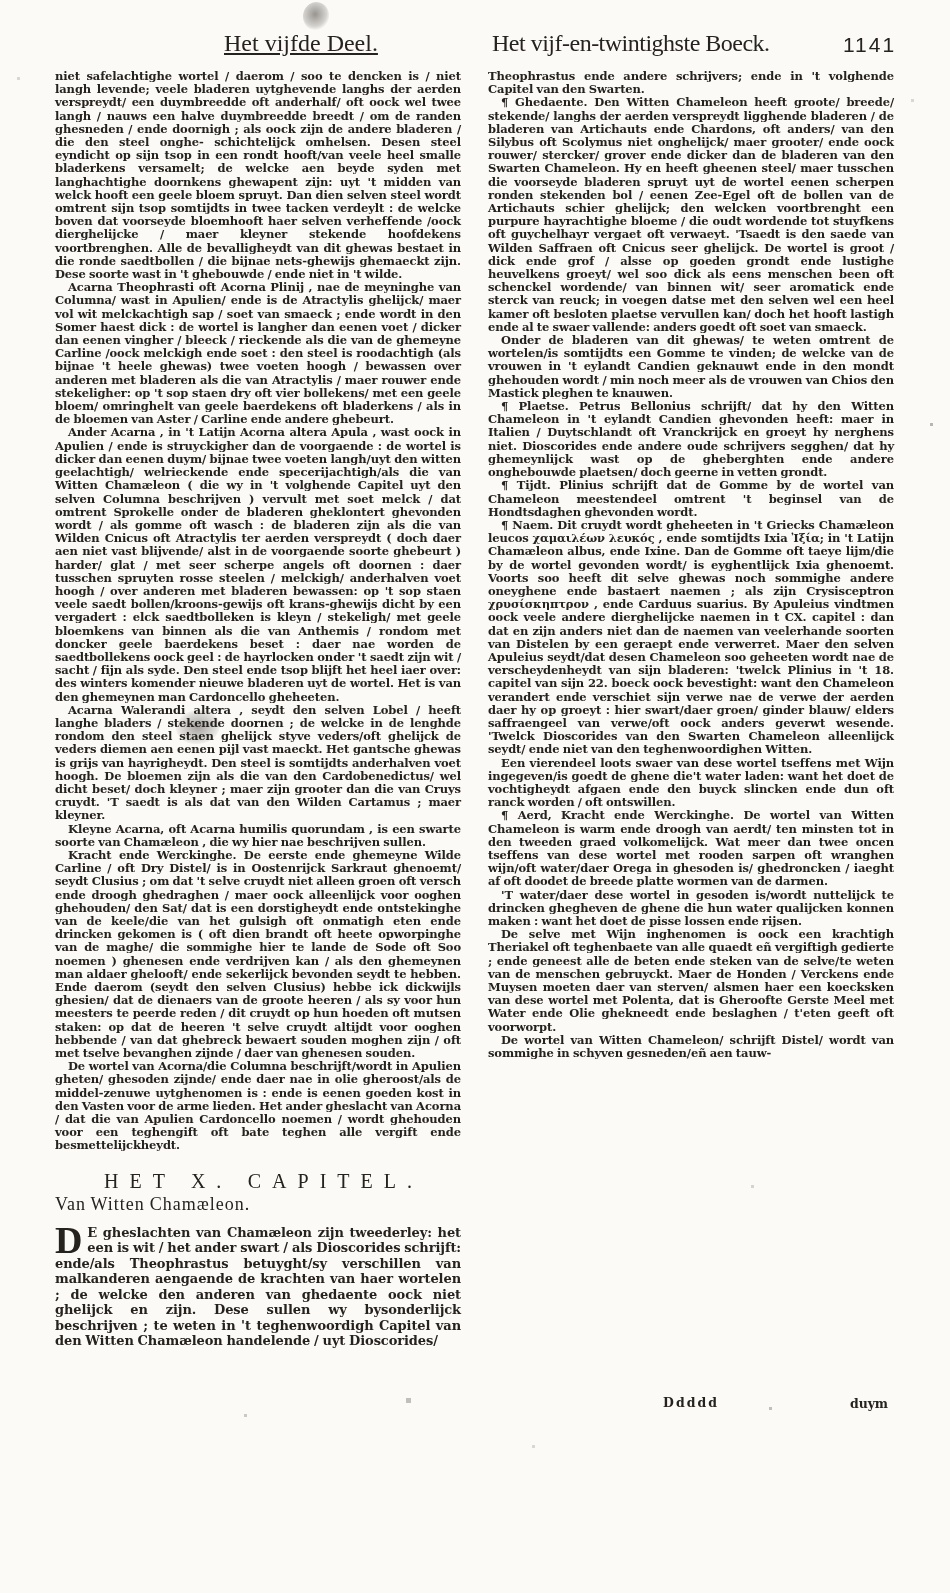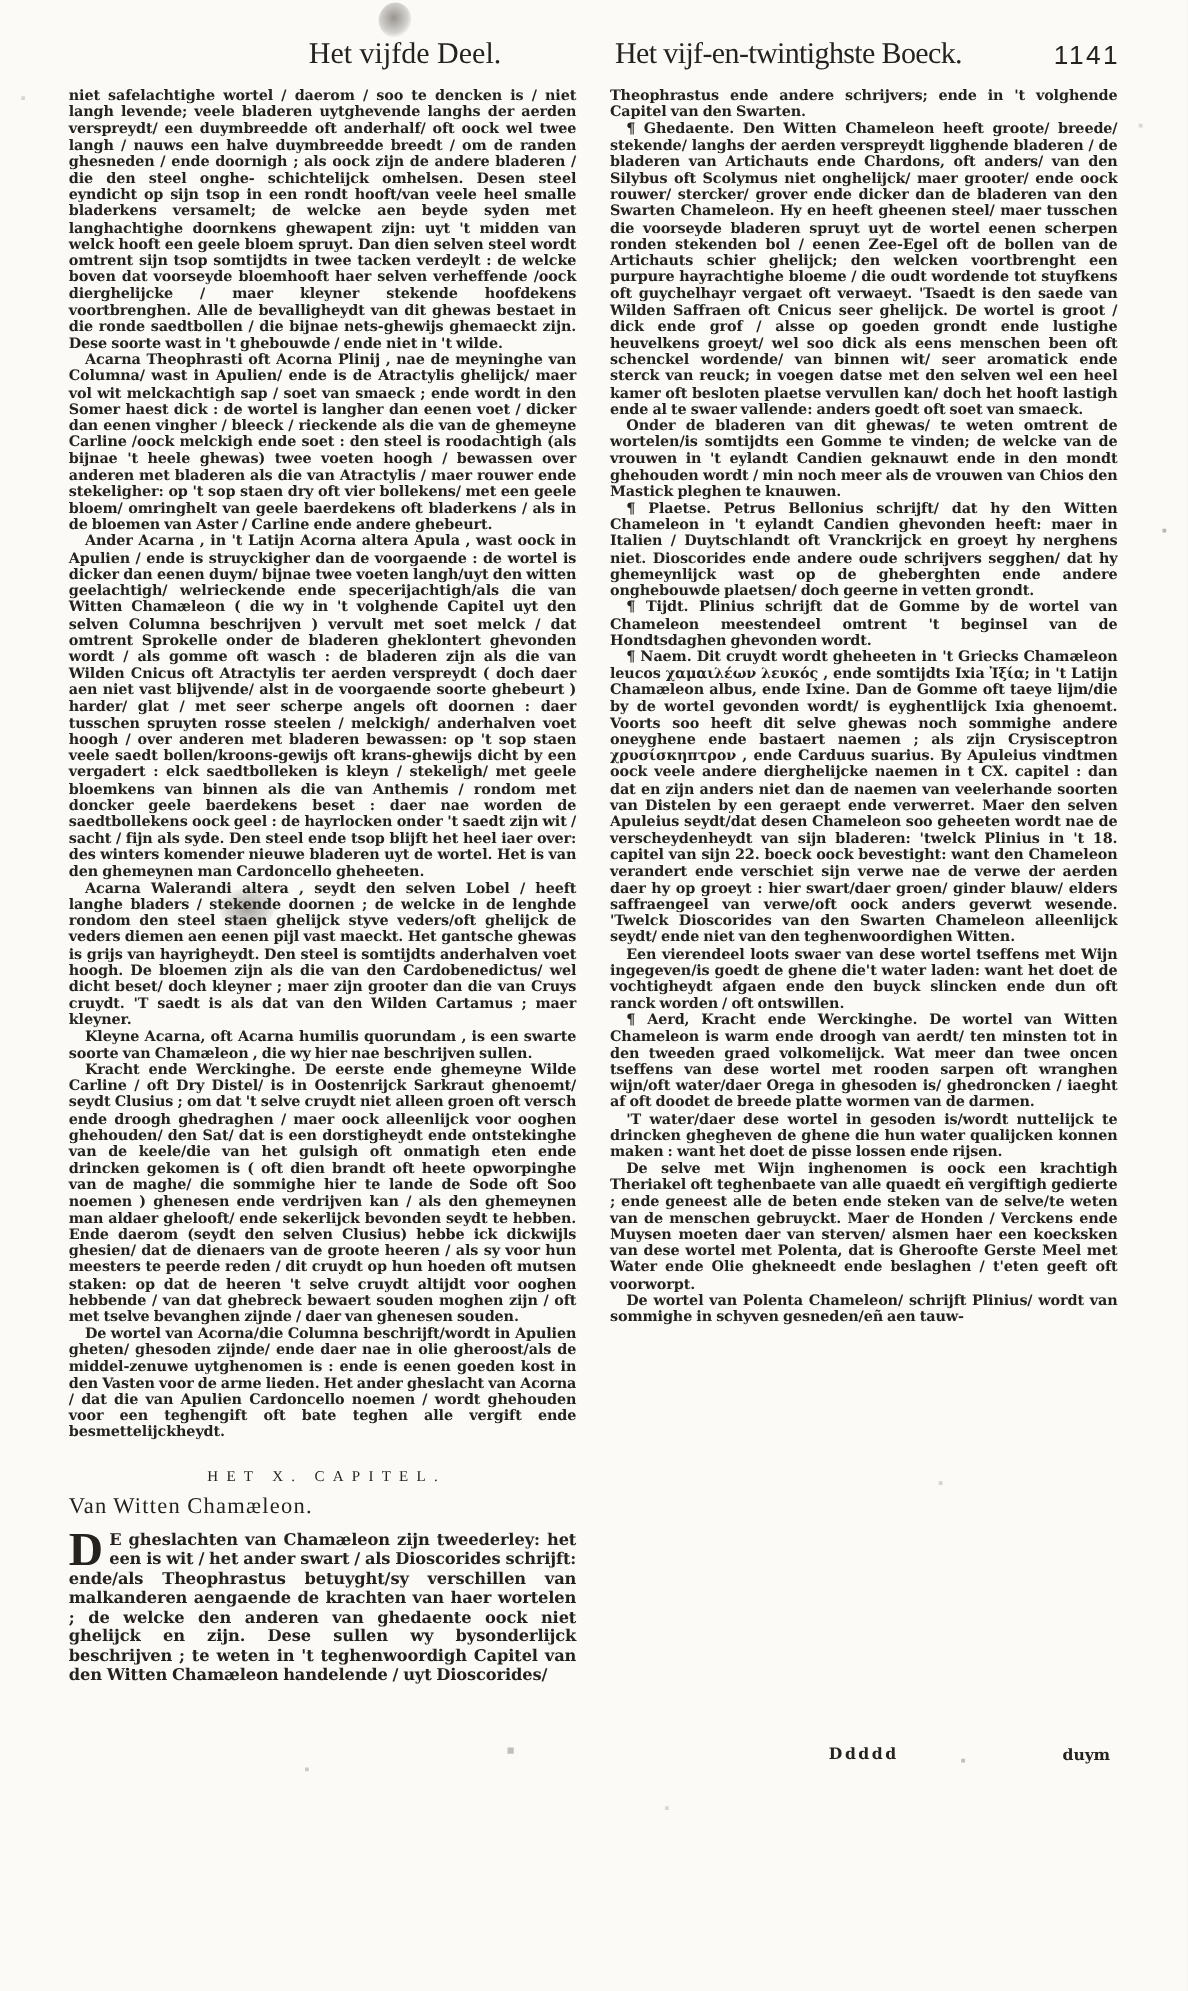--- a/index.html
+++ b/index.html
@@ -14,21 +14,21 @@
     background:#fbfaf7;
     overflow:hidden;
     color:#26221e;
   }
   
   .htitle{
     position:absolute;top:30px;
     font-family:"Liberation Serif",serif;
     font-size:24px;color:#26221f;white-space:nowrap;
   }
-  .htitle.left{left:224px;width:200px;text-align:center;}
+  .htitle.left{left:224px;width:200px;text-align:left;text-decoration:underline;}
   .htitle.right{left:492px;width:340px;text-align:left;letter-spacing:-0.5px;}
   .pagenum{
     position:absolute;top:33px;left:843px;width:52px;
     font-family:Liberation Sans, sans-serif;
     font-size:21px;letter-spacing:2px;text-align:center;
   }
   
   .col{
     position:absolute;top:70px;width:406px;
     font-family:"DejaVu Serif",serif;font-weight:bold;
@@ -37,21 +37,21 @@
     letter-spacing:-0.1px;word-spacing:-0.6px;
   }
   .col-left{left:55px;}
   .col-right{left:488px;height:1380px;}
   .col p{margin:0;text-indent:13px;}
   .col p.cont{text-indent:0;}
   
   .chapter{
     margin:22px 0 10px;text-align:center;
     font-family:"Liberation Serif",serif;font-weight:normal;
-    font-size:12px;letter-spacing:0.55em;text-indent:0.55em;
+    font-size:20px;letter-spacing:0.55em;text-indent:0.55em;
     white-space:nowrap;
   }
   .chapter-sub{
     margin:0 0 14px;text-align:left;
     font-family:"Liberation Serif",serif;font-weight:normal;
     font-size:18px;letter-spacing:1px;
   }
   .chapter-open{font-size:13px;line-height:15.4px;}
   .dropcap{
     float:left;
@@ -127,21 +127,21 @@
     <p class="cont">Theophrastus ende andere schrijvers; ende in 't volghende Capitel van den Swarten.</p>
     <p>¶ Ghedaente. Den Witten Chameleon heeft groote/ breede/ stekende/ langhs der aerden verspreydt ligghende bladeren / de bladeren van Artichauts ende Chardons, oft anders/ van den Silybus oft Scolymus niet onghelijck/ maer grooter/ ende oock rouwer/ stercker/ grover ende dicker dan de bladeren van den Swarten Chameleon. Hy en heeft gheenen steel/ maer tusschen die voorseyde bladeren spruyt uyt de wortel eenen scherpen ronden stekenden bol / eenen Zee-Egel oft de bollen van de Artichauts schier ghelijck; den welcken voortbrenght een purpure hayrachtighe bloeme / die oudt wordende tot stuyfkens oft guychelhayr vergaet oft verwaeyt. 'Tsaedt is den saede van Wilden Saffraen oft Cnicus seer ghelijck. De wortel is groot / dick ende grof / alsse op goeden grondt ende lustighe heuvelkens groeyt/ wel soo dick als eens menschen been oft schenckel wordende/ van binnen wit/ seer aromatick ende sterck van reuck; in voegen datse met den selven wel een heel kamer oft besloten plaetse vervullen kan/ doch het hooft lastigh ende al te swaer vallende: anders goedt oft soet van smaeck.</p>
     <p>Onder de bladeren van dit ghewas/ te weten omtrent de wortelen/is somtijdts een Gomme te vinden; de welcke van de vrouwen in 't eylandt Candien geknauwt ende in den mondt ghehouden wordt / min noch meer als de vrouwen van Chios den Mastick pleghen te knauwen.</p>
     <p>¶ Plaetse. Petrus Bellonius schrijft/ dat hy den Witten Chameleon in 't eylandt Candien ghevonden heeft: maer in Italien / Duytschlandt oft Vranckrijck en groeyt hy nerghens niet. Dioscorides ende andere oude schrijvers segghen/ dat hy ghemeynlijck wast op de gheberghten ende andere onghebouwde plaetsen/ doch geerne in vetten grondt.</p>
     <p>¶ Tijdt. Plinius schrijft dat de Gomme by de wortel van Chameleon meestendeel omtrent 't beginsel van de Hondtsdaghen ghevonden wordt.</p>
     <p>¶ Naem. Dit cruydt wordt gheheeten in 't Griecks Chamæleon leucos χαμαιλέων λευκός , ende somtijdts Ixia Ἰξία; in 't Latijn Chamæleon albus, ende Ixine. Dan de Gomme oft taeye lijm/die by de wortel gevonden wordt/ is eyghentlijck Ixia ghenoemt. Voorts soo heeft dit selve ghewas noch sommighe andere oneyghene ende bastaert naemen ; als zijn Crysisceptron χρυσίσκηπτρον , ende Carduus suarius. By Apuleius vindtmen oock veele andere dierghelijcke naemen in t CX. capitel : dan dat en zijn anders niet dan de naemen van veelerhande soorten van Distelen by een geraept ende verwerret. Maer den selven Apuleius seydt/dat desen Chameleon soo geheeten wordt nae de verscheydenheydt van sijn bladeren: 'twelck Plinius in 't 18. capitel van sijn 22. boeck oock bevestight: want den Chameleon verandert ende verschiet sijn verwe nae de verwe der aerden daer hy op groeyt : hier swart/daer groen/ ginder blauw/ elders saffraengeel van verwe/oft oock anders geverwt wesende. 'Twelck Dioscorides van den Swarten Chameleon alleenlijck seydt/ ende niet van den teghenwoordighen Witten.</p>
     <p>Een vierendeel loots swaer van dese wortel tseffens met Wijn ingegeven/is goedt de ghene die't water laden: want het doet de vochtigheydt afgaen ende den buyck slincken ende dun oft ranck worden / oft ontswillen.</p>
     <p>¶ Aerd, Kracht ende Werckinghe. De wortel van Witten Chameleon is warm ende droogh van aerdt/ ten minsten tot in den tweeden graed volkomelijck. Wat meer dan twee oncen tseffens van dese wortel met rooden sarpen oft wranghen wijn/oft water/daer Orega in ghesoden is/ ghedroncken / iaeght af oft doodet de breede platte wormen van de darmen.</p>
     <p>'T water/daer dese wortel in gesoden is/wordt nuttelijck te drincken ghegheven de ghene die hun water qualijcken konnen maken : want het doet de pisse lossen ende rijsen.</p>
     <p>De selve met Wijn inghenomen is oock een krachtigh Theriakel oft teghenbaete van alle quaedt eñ vergiftigh gedierte ; ende geneest alle de beten ende steken van de selve/te weten van de menschen gebruyckt. Maer de Honden / Verckens ende Muysen moeten daer van sterven/ alsmen haer een koecksken van dese wortel met Polenta, dat is Gheroofte Gerste Meel met Water ende Olie ghekneedt ende beslaghen / t'eten geeft oft voorworpt.</p>
-    <p>De wortel van Polenta Chameleon/ schrijft Plinius/ wordt van sommighe in schyven gesneden/eñ aen tauw-</p>
+    <p>De wortel van Witten Chameleon/ schrijft Distel/ wordt van sommighe in schyven gesneden/eñ aen tauw-</p>
 
     <div class="colophon">
       <span class="signature">Ddddd</span>
       <span class="catchword">duym</span>
     </div>
   </div>
 
 </div>
 
 </body></html>

